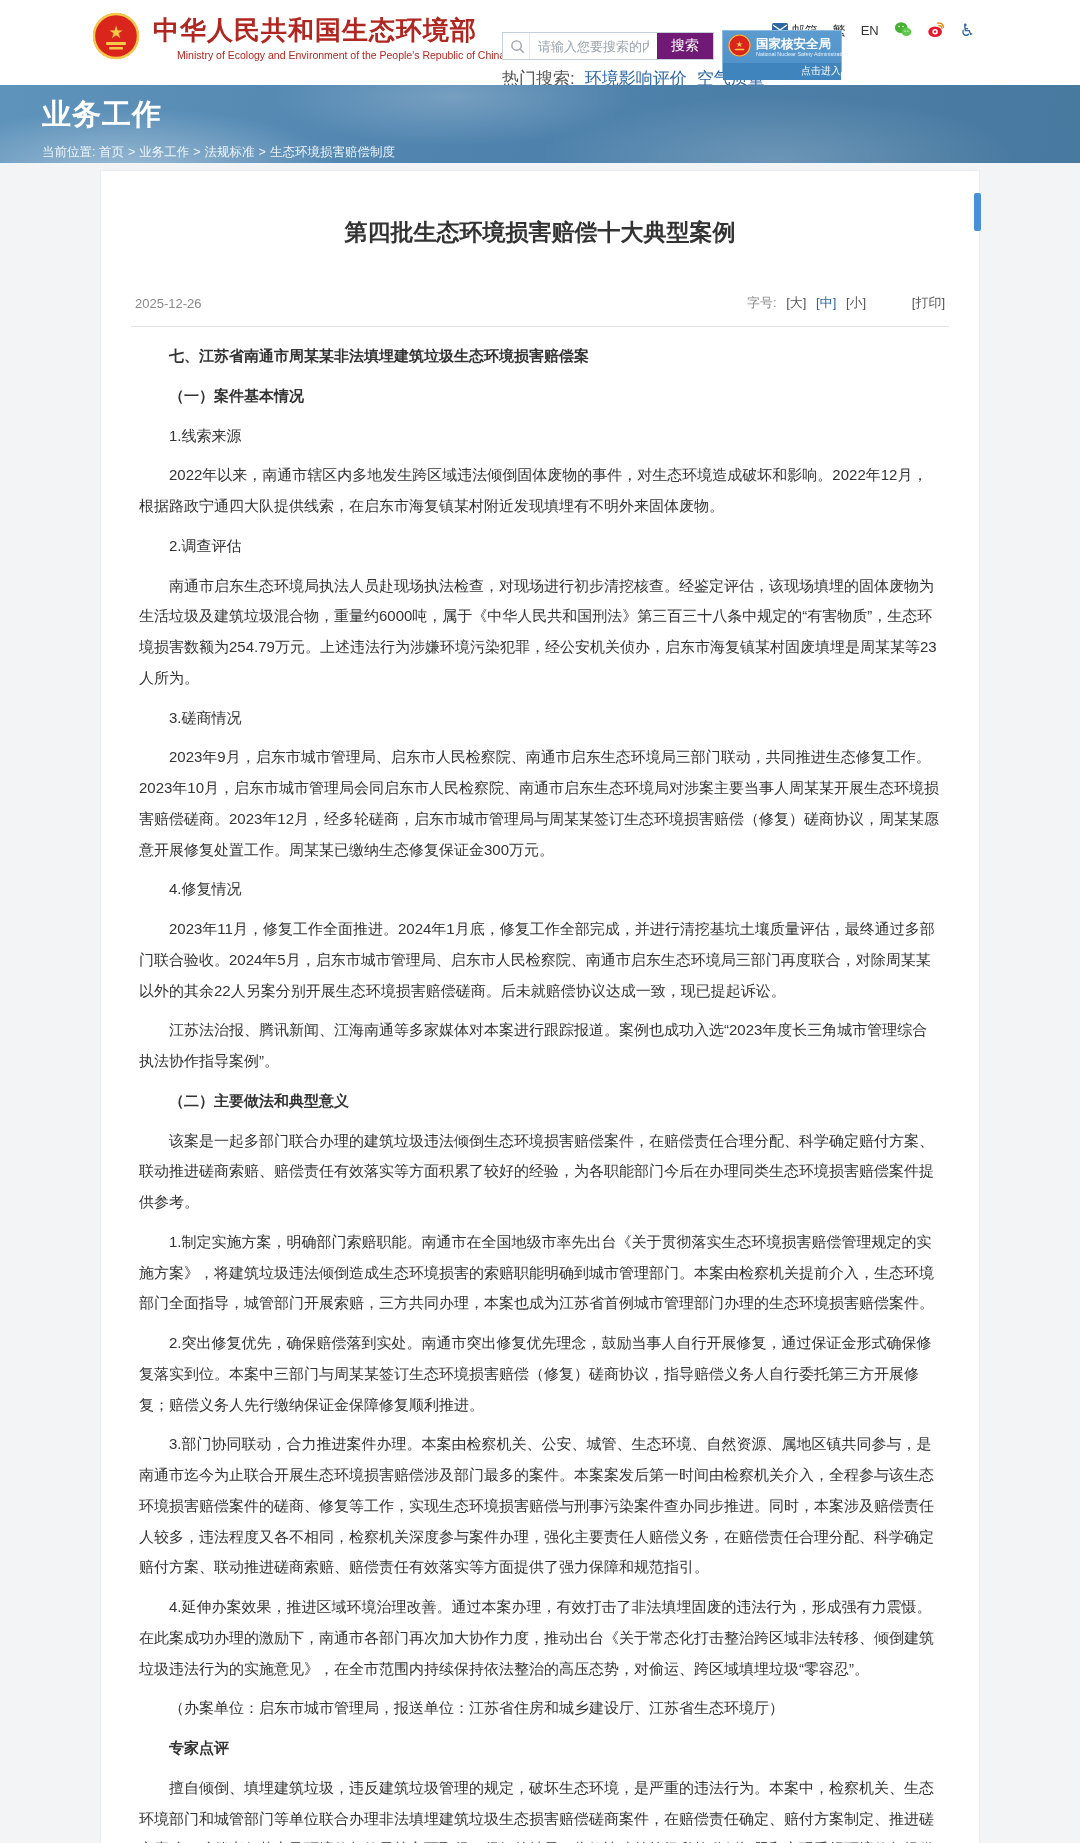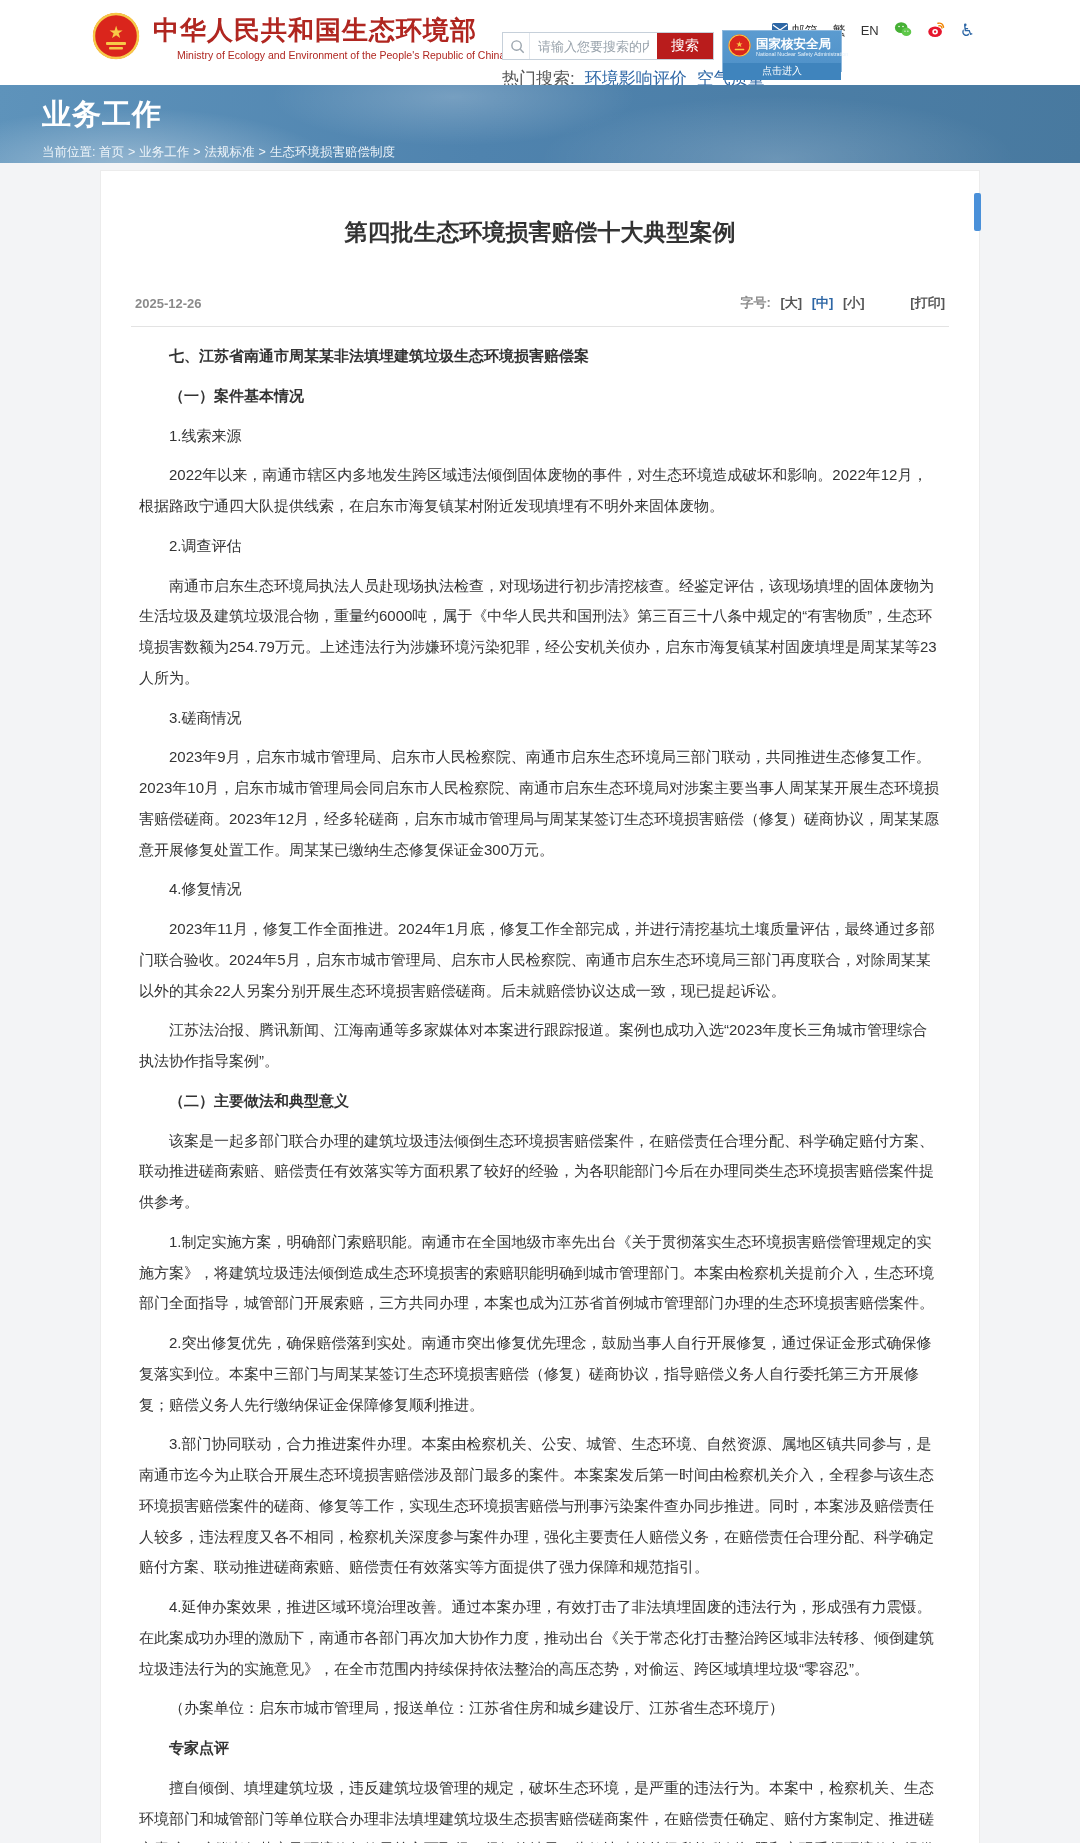--- a/index.html
+++ b/index.html
@@ -24,34 +24,34 @@
   .logo-text .en { color:#b02620; font-size:10.5px; margin-top:3px;padding-left:24px; }
   .search-area { position:absolute; left:502px; top:32px; width:212px; }
   .search-box { display:flex; height:28px; border:1px solid #c6d0da; background:#fff; }
   .search-box .mag { display:flex; align-items:center; padding:0 4px 0 7px; border-right:1px solid #e3e8ee; }
   .search-box input {
     flex:1; min-width:0; border:0; outline:none; padding:0 8px;
     font-size:13px; color:#333; font-family:inherit;
   }
   .search-box input::placeholder { color:#9aa4ad; }
   .search-btn {
-    width:56px; border:0; background:#b91c1c; color:#fff; font-size:14px;
+    width:56px; border:0; background:#701a75; color:#fff; font-size:14px;
     cursor:pointer; font-family:inherit;
   }
   .hot-search { margin-top:7px; font-size:17px; color:#555; white-space:nowrap; }
   .hot-link { color:#2d66a5; text-decoration:none; margin-left:10px; cursor:pointer; }
   .nnsa-box {
     position:absolute; left:722px; top:30px; width:120px; height:42px;
     background:linear-gradient(180deg,#5b9bd0 0%,#4f91c8 100%);
     border:1px solid #8fb9dd; text-decoration:none; display:block; cursor:pointer;
   }
   .nnsa-top { display:flex; align-items:center; gap:5px; padding:3px 4px 0 5px; }
   .nnsa-name { color:#fff; font-weight:bold; font-size:12.5px; line-height:1.1; white-space:nowrap; }
   .nnsa-en { color:#eaf3fa; font-size:6px; white-space:nowrap; transform:scale(.9); transform-origin:left top; }
-  .nnsa-strip { margin-top:2px; background:#3f84bd; color:#fff; font-size:10px; text-align:center; padding:1px 0 2px; }
+  .nnsa-strip { margin-top:2px; background:#3f84bd; color:#fff; font-size:10px; text-align:right; padding:1px 0 2px; }
   
   .banner {
     height:78px; padding:10px 0 0 42px; position:relative; overflow:hidden;
     background:
       radial-gradient(ellipse 300px 90px at 12% 110%, rgba(255,255,255,.40), rgba(255,255,255,0) 70%),
       radial-gradient(ellipse 260px 70px at 42% 15%, rgba(255,255,255,.22), rgba(255,255,255,0) 70%),
       radial-gradient(ellipse 340px 90px at 72% 95%, rgba(255,255,255,.18), rgba(255,255,255,0) 70%),
       linear-gradient(100deg,#5e93bb 0%,#4f83ae 45%,#48799f 100%);
   }
   .banner h2 { margin:0; color:#fff; font-size:29px; font-weight:bold; letter-spacing:1px; }
@@ -60,21 +60,21 @@
   .crumb-sep { margin:0 4px; }
   
   .content { padding-top:7px; position:relative; }
   .card {
     width:880px; margin-left:100px; background:#fff;
     border:1px solid #ececec; padding:46px 30px 60px; min-height:1680px;
   }
   .article-title { margin:0 0 46px; text-align:center; font-size:23px; font-weight:bold; color:#333; }
   .meta {
     display:flex; justify-content:space-between; align-items:center;
-    font-size:13px; color:#8a8a8a; padding:0 4px 14px; border-bottom:1px solid #e3e3e3;font-weight:bold;
+    font-size:13px; color:#8a8a8a; padding:0 4px 14px; border-bottom:1px solid #e3e3e3;
   }
   .meta-right span { margin-left:6px; cursor:pointer; color:#555; }
   .meta-right .active-size { color:#2d66a5; }
   .meta-right .print { margin-left:42px; }
   .article-body { padding-top:5px; font-size:15px; line-height:2.05; color:#333; }
   .para { text-indent:2em; margin:9px 8px; }
   .para.bold { font-weight:bold; }
   .float-widget {
     position:absolute; left:974px; top:30px; width:7px; height:38px;
     background:#4a90d9; border-radius:2px;

